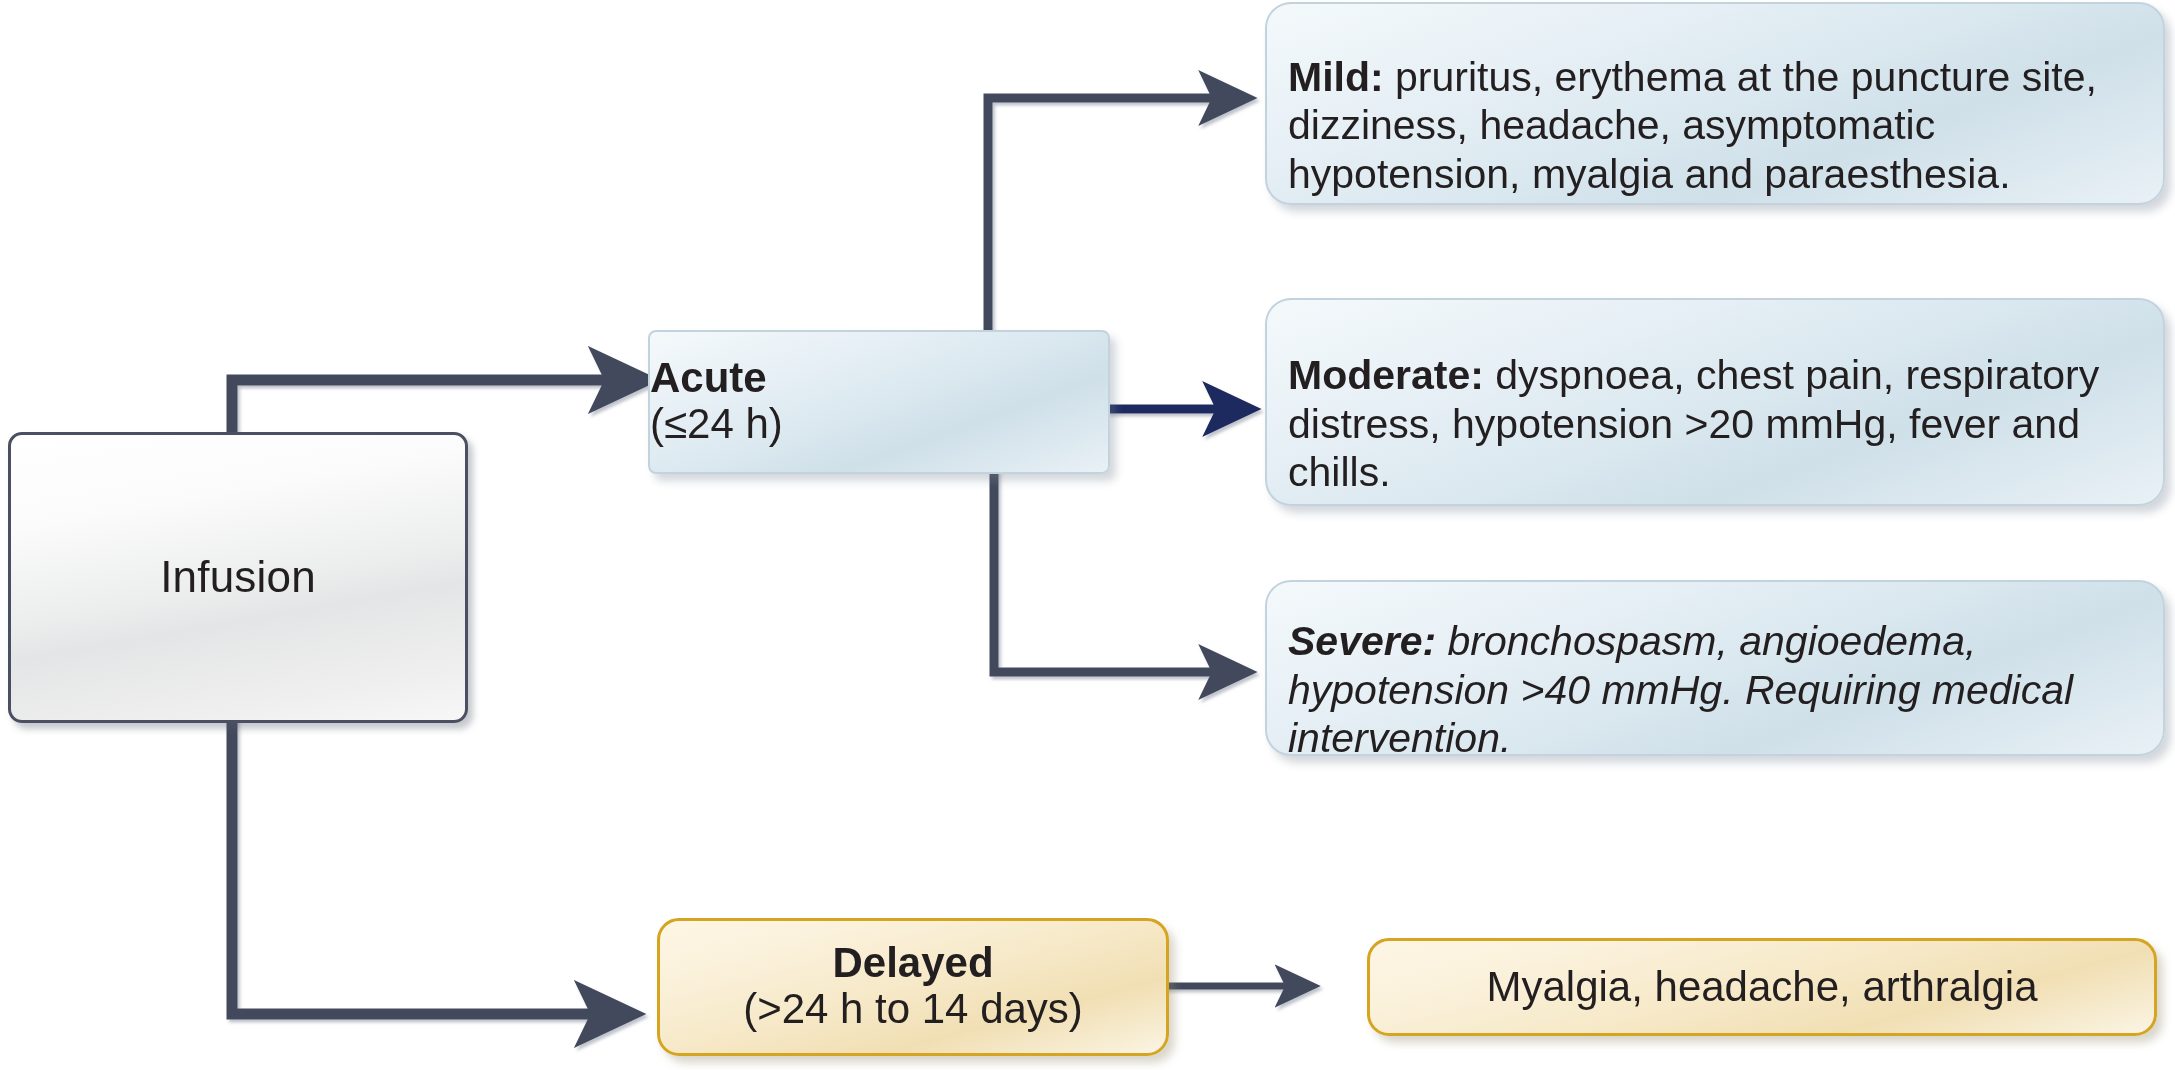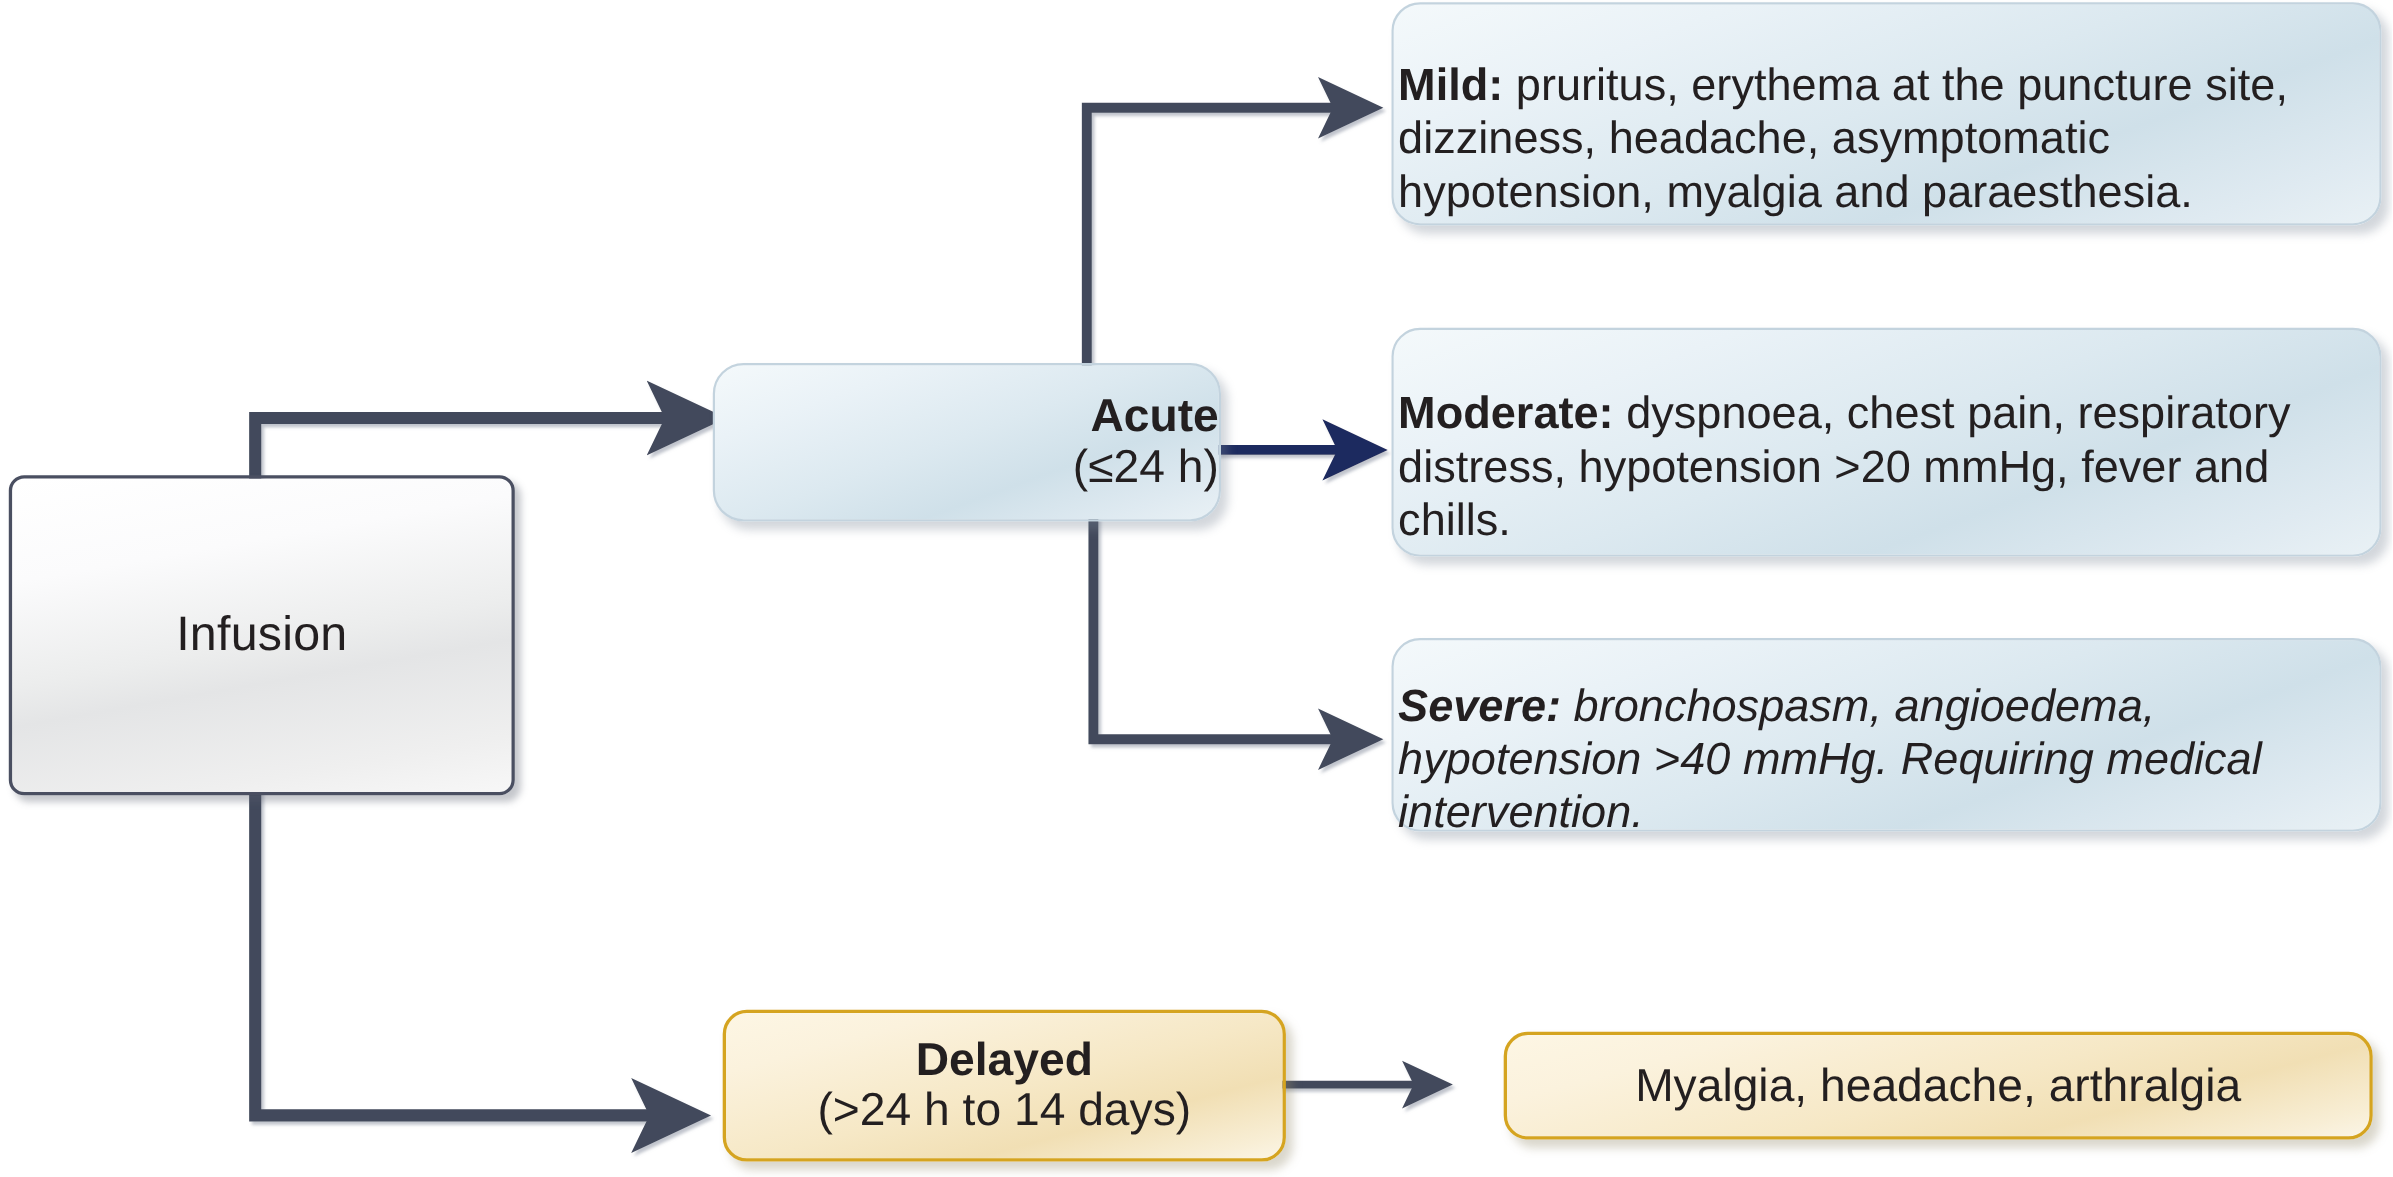--- a/index.html
+++ b/index.html
@@ -66,23 +66,23 @@
     background: linear-gradient(160deg,
         #f4f9fb 0%,
         #eaf2f7 22%,
         #dce9f0 48%,
         #cfe0e9 68%,
         #dfeaf1 88%,
         #e9f1f5 100%);
     box-shadow: 6px 7px 9px rgba(120,135,150,0.33);
   }
   .node-blue.center-node {
-    align-items: flex-end;
+    align-items: flex-start;
     text-align: center;
-    border-radius: 28px;
+    border-radius: 8px;
   }
 
   
   .node-orange {
     border: 3px solid #d5a420;
     border-radius: 22px;
     background: linear-gradient(165deg,
         #fdf6e4 0%,
         #fbf2dd 20%,
         #f6e8c6 52%,
@@ -105,21 +105,21 @@
   }
   .sub-line {
     font-size: 42px;
     color: #231f20;
     line-height: 1.15;
   }
   .body-text {
     font-size: 41px;
     color: #231f20;
     line-height: 1.18;
-    padding: 0 14px 0 4px;
+    padding: 0 14px 0 21px;
     margin-top: 44px;
   }
   .body-text b { font-weight: bold; }
   .plain-text {
     font-size: 42px;
     color: #231f20;
     line-height: 1.1;
   }
 </style>
 </head>

